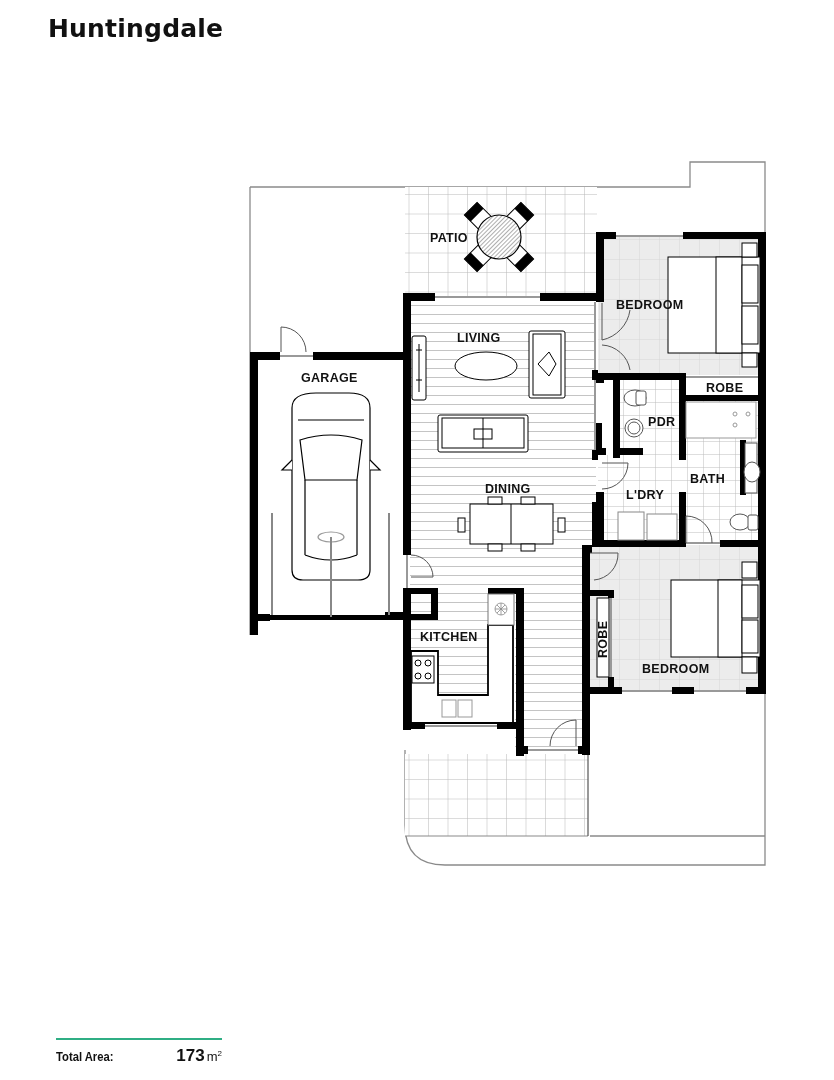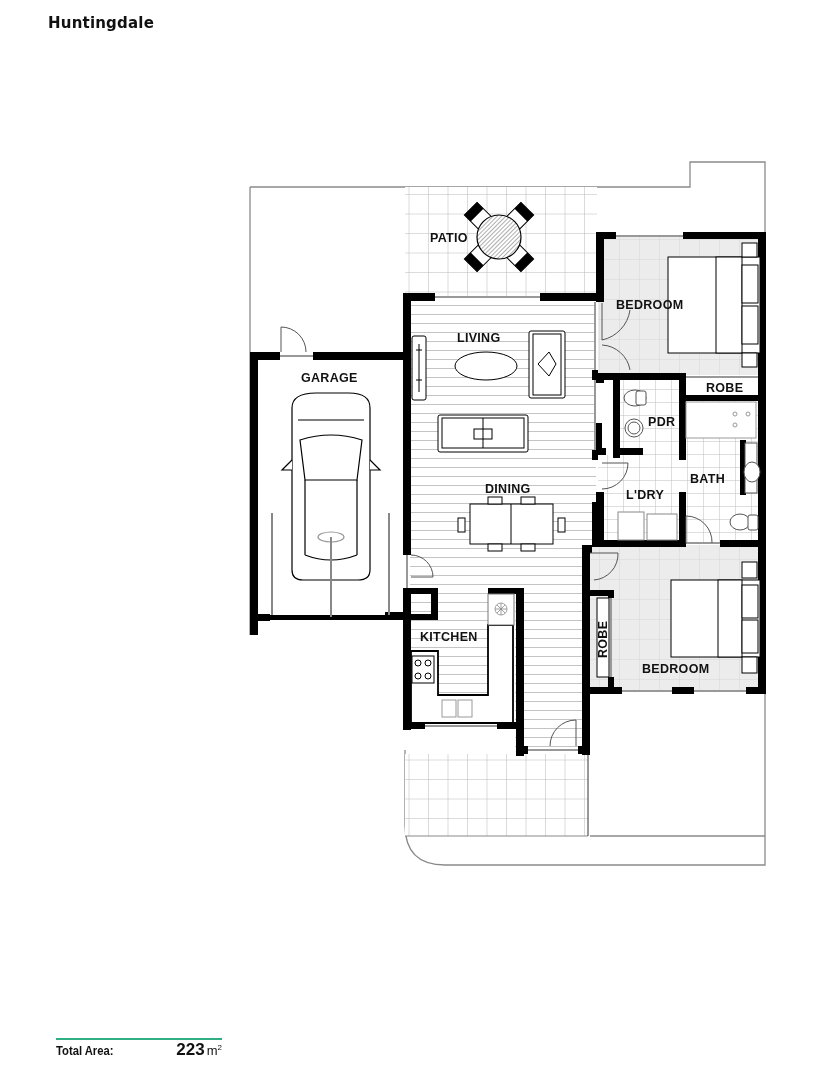--- a/index.html
+++ b/index.html
@@ -1,22 +1,22 @@
 <!DOCTYPE html>
 <html><head>
 <meta charset="utf-8">
 <style>
   html, body { margin: 0; padding: 0; background: #ffffff; }
   body { width: 834px; height: 1080px; position: relative; overflow: hidden; font-family: "Liberation Sans", sans-serif; }
-  .title { position: absolute; left: 48px; top: 14px; font-family: "DejaVu Sans", sans-serif; font-size: 15px; font-weight: 600; color: #111; letter-spacing: 0.2px; }
+  .title { position: absolute; left: 48px; top: 14px; font-family: "DejaVu Sans", sans-serif; font-size: 25px; font-weight: 600; color: #111; letter-spacing: 0.2px; }
   .plan { position: absolute; left: 0; top: 0; }
   .room-label { font-family: "Liberation Sans", sans-serif; font-weight: 700; font-size: 12.5px; fill: #111; letter-spacing: 0.3px; }
   .footer { position: absolute; left: 56px; top: 1038px; width: 166px; }
   .footer-rule { height: 2px; background: #2fae84; width: 166px; }
-  .footer-row { display: flex; justify-content: space-between; align-items: baseline; }
+  .footer-row { display: flex; justify-content: space-between; align-items: baseline; margin-top: 6px; }
   .footer-label { font-family: "Liberation Sans", sans-serif; font-weight: 700; font-size: 12.5px; color: #111; transform: scaleX(0.9); transform-origin: left; }
   .footer-value { font-family: "Liberation Sans", sans-serif; font-weight: 700; font-size: 17px; color: #111; }
   .footer-unit { font-family: "Liberation Sans", sans-serif; font-size: 13px; color: #111; margin-left: 2px; text-align: right; }
   .footer-unit sup { font-size: 8px; }
 </style>
 </head>
 <body>
 
 <div class="title">Huntingdale</div>
 
@@ -291,16 +291,16 @@
   <text class="room-label" x="420" y="641">KITCHEN</text>
   <text class="room-label" x="0" y="0" transform="translate(607 658) rotate(-90)">ROBE</text>
   <text class="room-label" x="642" y="673">BEDROOM</text>
 </svg>
 
 <div class="footer">
   <div class="footer-rule"></div>
   <div class="footer-row">
     <span class="footer-label">Total Area:</span>
     <span>
-      <span class="footer-value">223</span><span class="footer-unit"><span>m</span><sup>2</sup></span>
+      <span class="footer-value">173</span><span class="footer-unit"><span>m</span><sup>2</sup></span>
     </span>
   </div>
 </div>
 
 </body></html>

